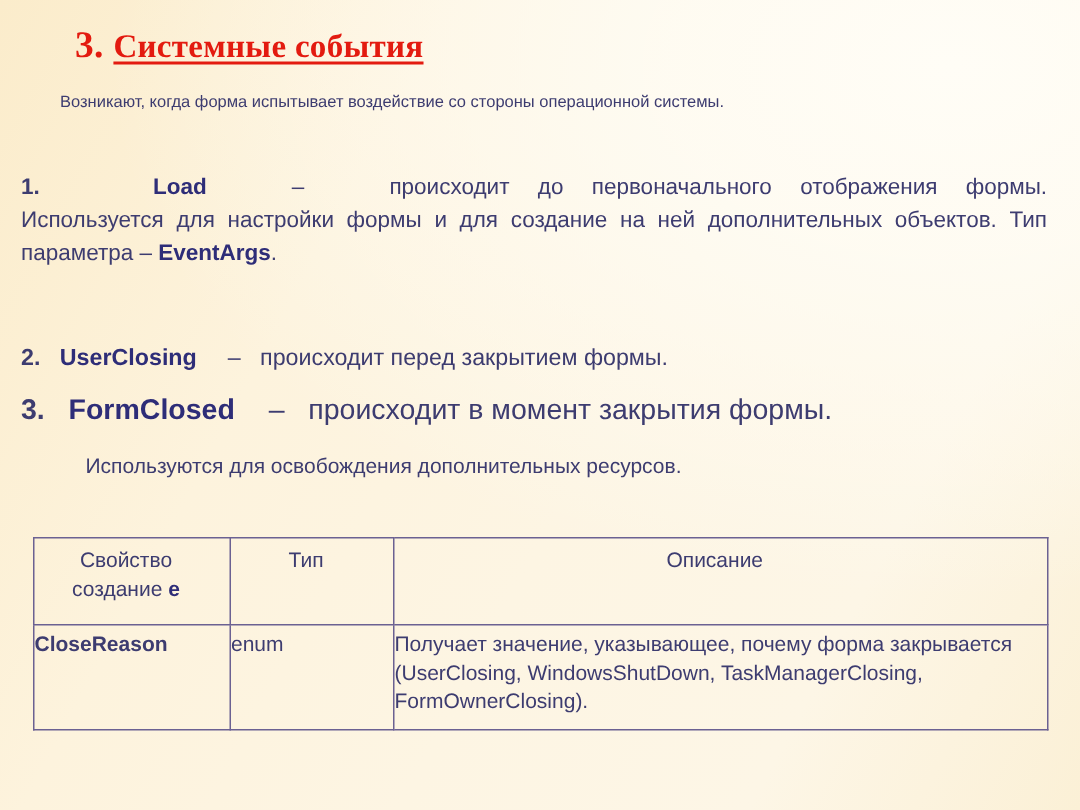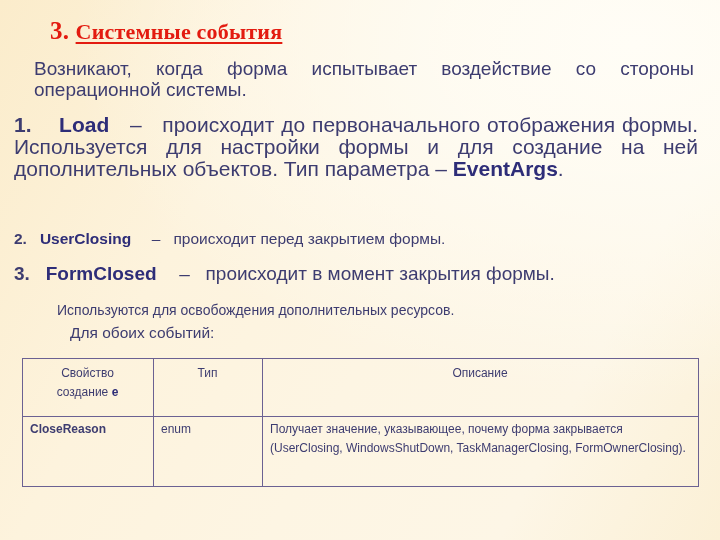--- a/index.html
+++ b/index.html
@@ -48,36 +48,36 @@
     color: #e31b10;
     text-decoration: underline;
     text-decoration-thickness: 2px;
     text-underline-offset: 3px;
     letter-spacing: 0.2px;
   }
 
   
   .intro {
     position: absolute;
-    left: 34px;
+    left: 40px;
     top: 58px;
     width: 660px;
-    font-size: 19px;
+    font-size: 11px;
     line-height: 21px;
     text-align: justify;
     text-align-last: left;
     color: #3d3c70;
   }
 
   .item1 {
     position: absolute;
     left: 14px;
     top: 114px;
     width: 684px;
-    font-size: 21px;
+    font-size: 15px;
     line-height: 22px;
     color: #3d3c70;
   }
   .item1 .l1 {
     text-align: justify;
     text-align-last: justify;
     white-space: normal;
   }
   .item1 .rest {
     text-align: justify;
@@ -129,22 +129,22 @@
     width: 676px;
   }
   table.props {
     border-collapse: collapse;
     width: 676px;
     table-layout: fixed;
     background: transparent;
   }
   table.props td {
     border: 1px solid #6b6192;
-    padding: 3px 8px 4px 7px;
-    font-size: 12px;
+    padding: 3px 8px 4px 0;
+    font-size: 14px;
     line-height: 19px;
     color: #3d3c70;
     vertical-align: top;
     background: transparent;
   }
   col.c1 { width: 131px; }
   col.c2 { width: 109px; }
   col.c3 { width: 436px; }
 
   tr.hdr td {
@@ -199,21 +199,20 @@
     <span class="num-b">3.</span>
     <span>&nbsp;</span>
     <span class="kw">FormClosed</span>
     <span class="gap"></span>
     <span>–</span>
     <span>&nbsp;</span>
     <span>происходит в момент закрытия формы.</span>
   </div>
 
   <div class="note1">Используются для освобождения дополнительных ресурсов.</div>
-  <div class="note2">Для обоих событий:</div>
 
   <div class="tbl-wrap">
     <table class="props">
       <colgroup>
         <col class="c1">
           <col class="c2">
           <col class="c3">
       </colgroup>
       <tbody>
         <tr class="hdr">

